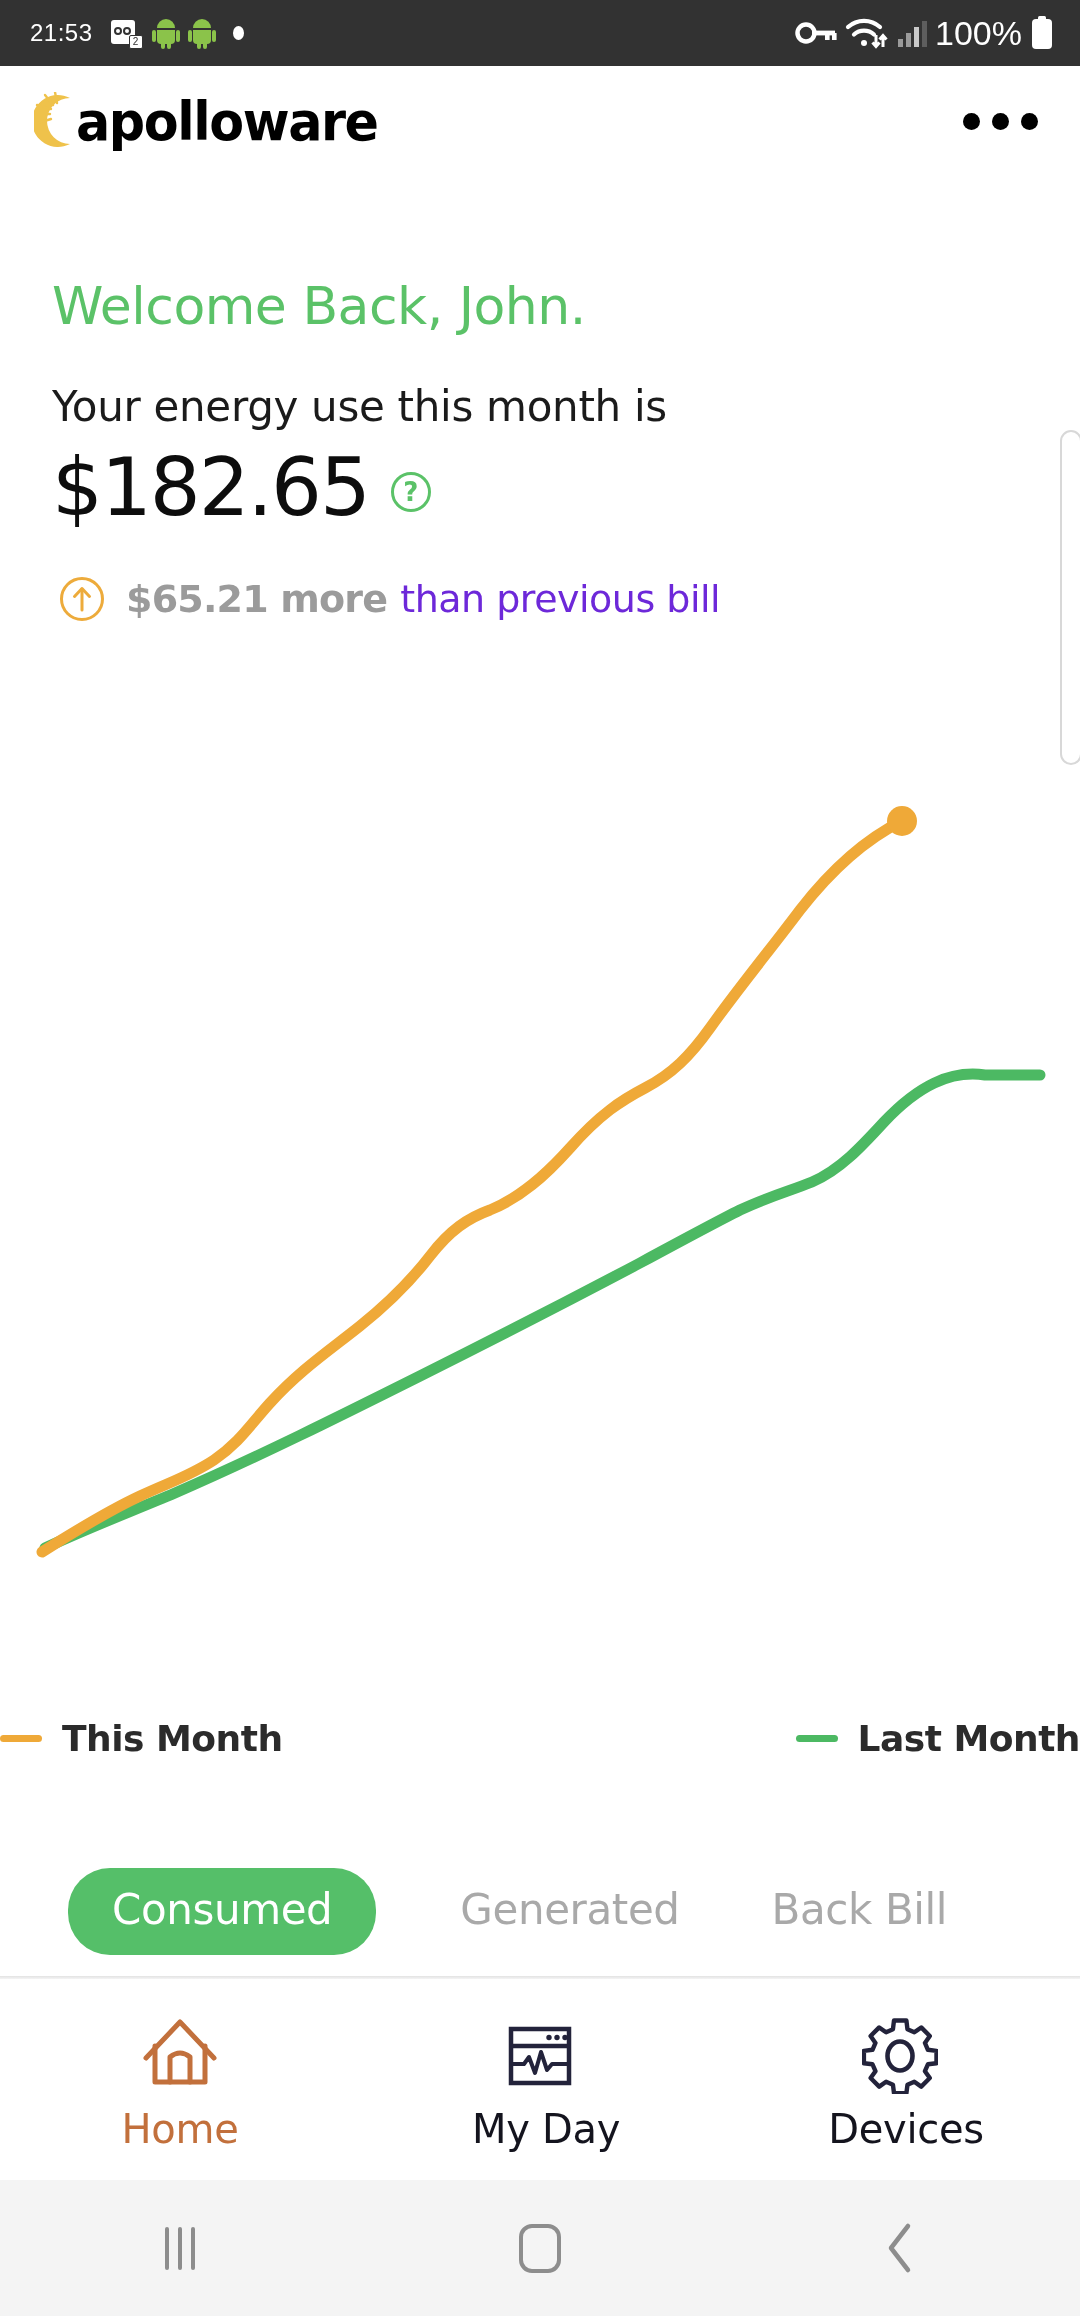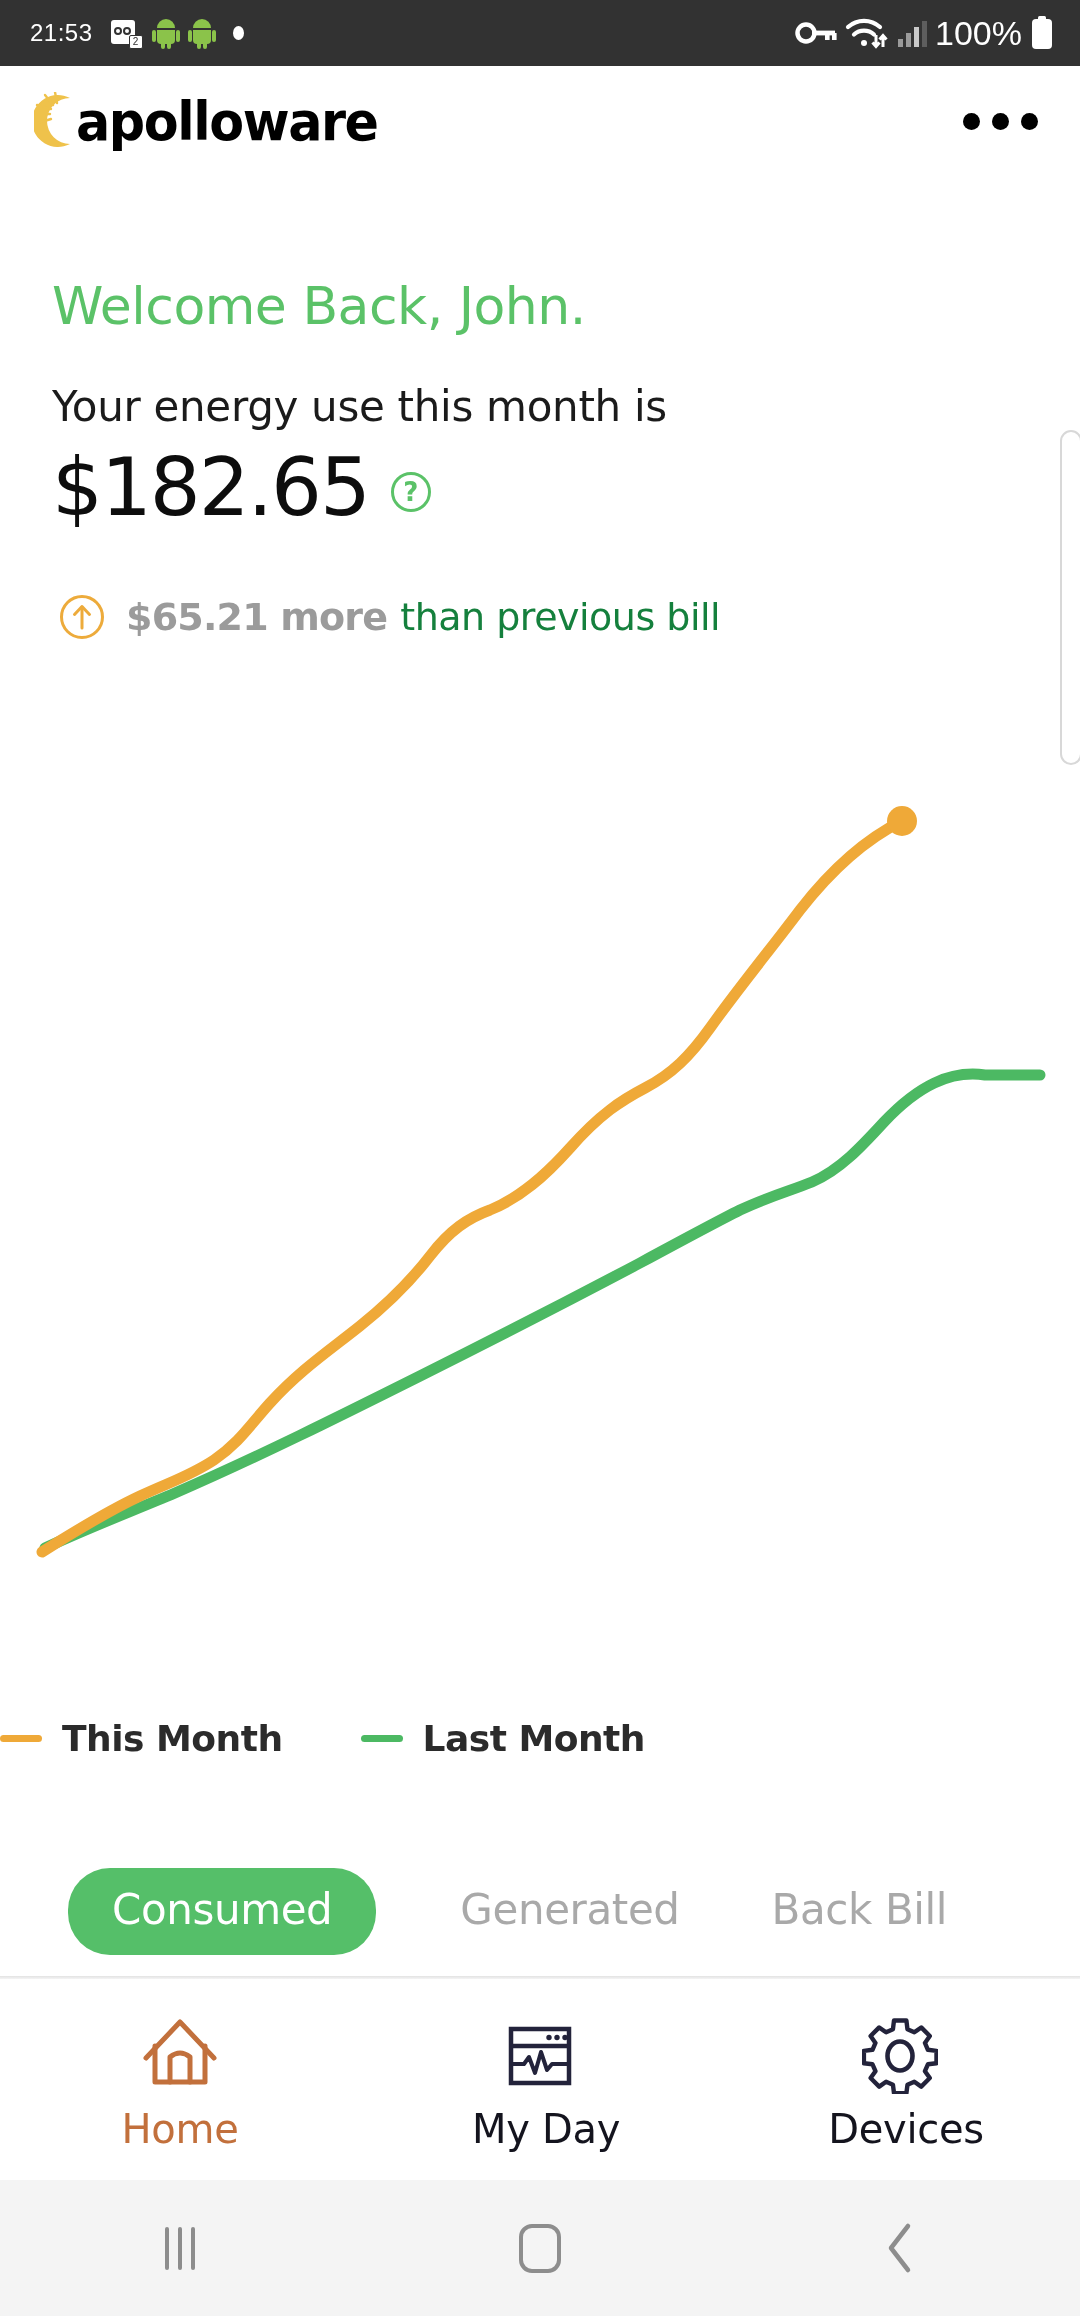--- a/index.html
+++ b/index.html
@@ -93,50 +93,50 @@
   .amount {
     color:#0d0d0d; font-size:80px; letter-spacing:-2px; line-height:1.08;
     font-family:"DejaVu Sans", sans-serif; font-weight:400;
   }
   .help-badge {
     width:40px; height:40px; border:3px solid #5BC268; border-radius:50%;
     color:#5BC268; font-size:26px; font-weight:bold; margin-left:22px;
     display:flex; align-items:center; justify-content:center;
     font-family:"DejaVu Sans", sans-serif; cursor:pointer; margin-top:8px;
   }
-  .delta-row { display:flex; align-items:center; margin-top:64px; padding-left:8px; }
+  .delta-row { display:flex; align-items:center; margin-top:46px; padding-left:8px; }
   .delta-badge {
     width:44px; height:44px; border:3px solid #EDAB3B; border-radius:50%;
     display:flex; align-items:center; justify-content:center; margin-right:22px;
     flex:none;
   }
   .delta-badge svg { display:block; }
   .delta-strong {
     color:#9b9b9b; font-size:38px; font-weight:bold; letter-spacing:-0.8px;
     font-family:"DejaVu Sans", sans-serif;
   }
   .delta-rest {
-    color:#15803d; font-size:38px; letter-spacing:-0.5px; margin-left:13px;
+    color:#6d28d9; font-size:38px; letter-spacing:-0.5px; margin-left:13px;
     font-family:"DejaVu Sans", sans-serif;
   }
 
   
   .scroll-track {
     position:absolute; right:-2px; top:430px; width:22px; height:335px;
     border:2px solid #d8d8d8; border-radius:12px; background:transparent;
   }
 
   
   .chart-area { position:absolute; top:770px; left:0; width:1080px; height:830px; }
   .chart-area svg { display:block; width:1080px; height:830px; }
 
   
   .legend {
     position:absolute; top:1718px; left:0; width:1080px;
-    display:flex; justify-content:flex-start; align-items:center; gap:78px;
+    display:flex; justify-content:space-between; align-items:center; gap:78px;
   }
   .legend-item { display:flex; align-items:center; }
   .legend-swatch { width:42px; height:7px; border-radius:4px; margin-right:20px; }
   .legend-label {
     font-size:36px; font-weight:bold; color:#2b2b2b; letter-spacing:-0.5px;
     font-family:"DejaVu Sans", sans-serif;
   }
 
   
   .tabs {

